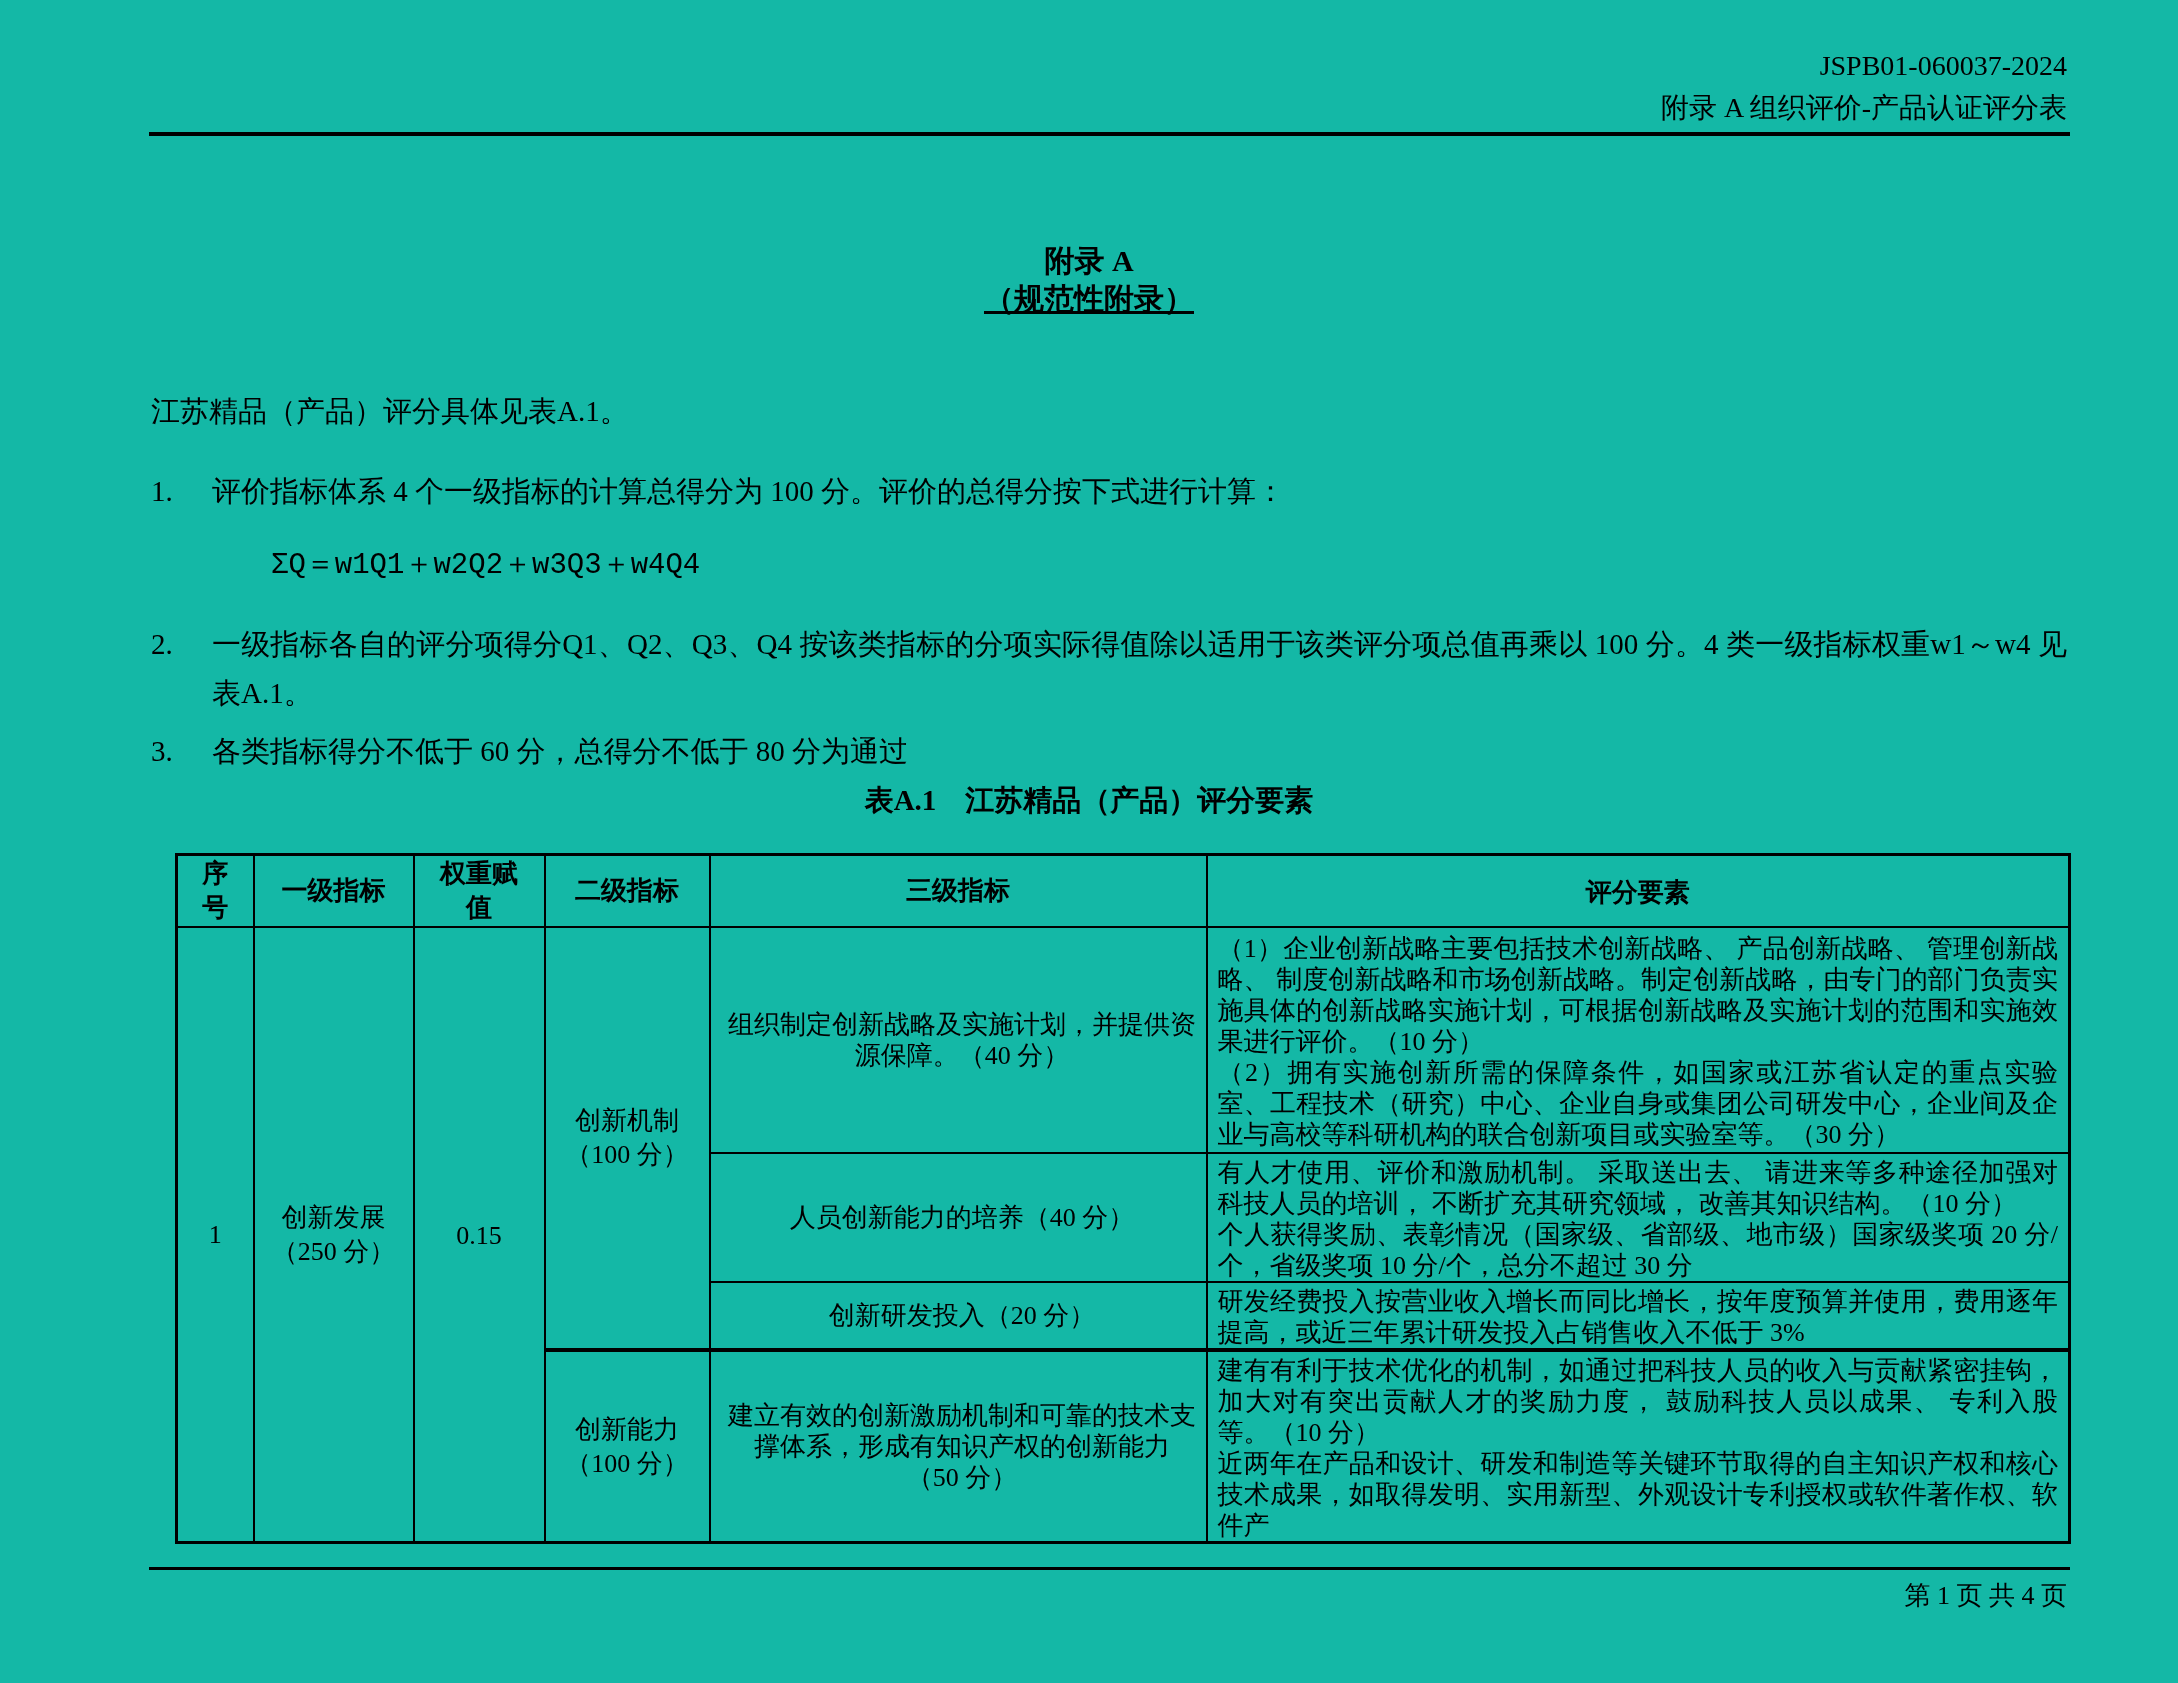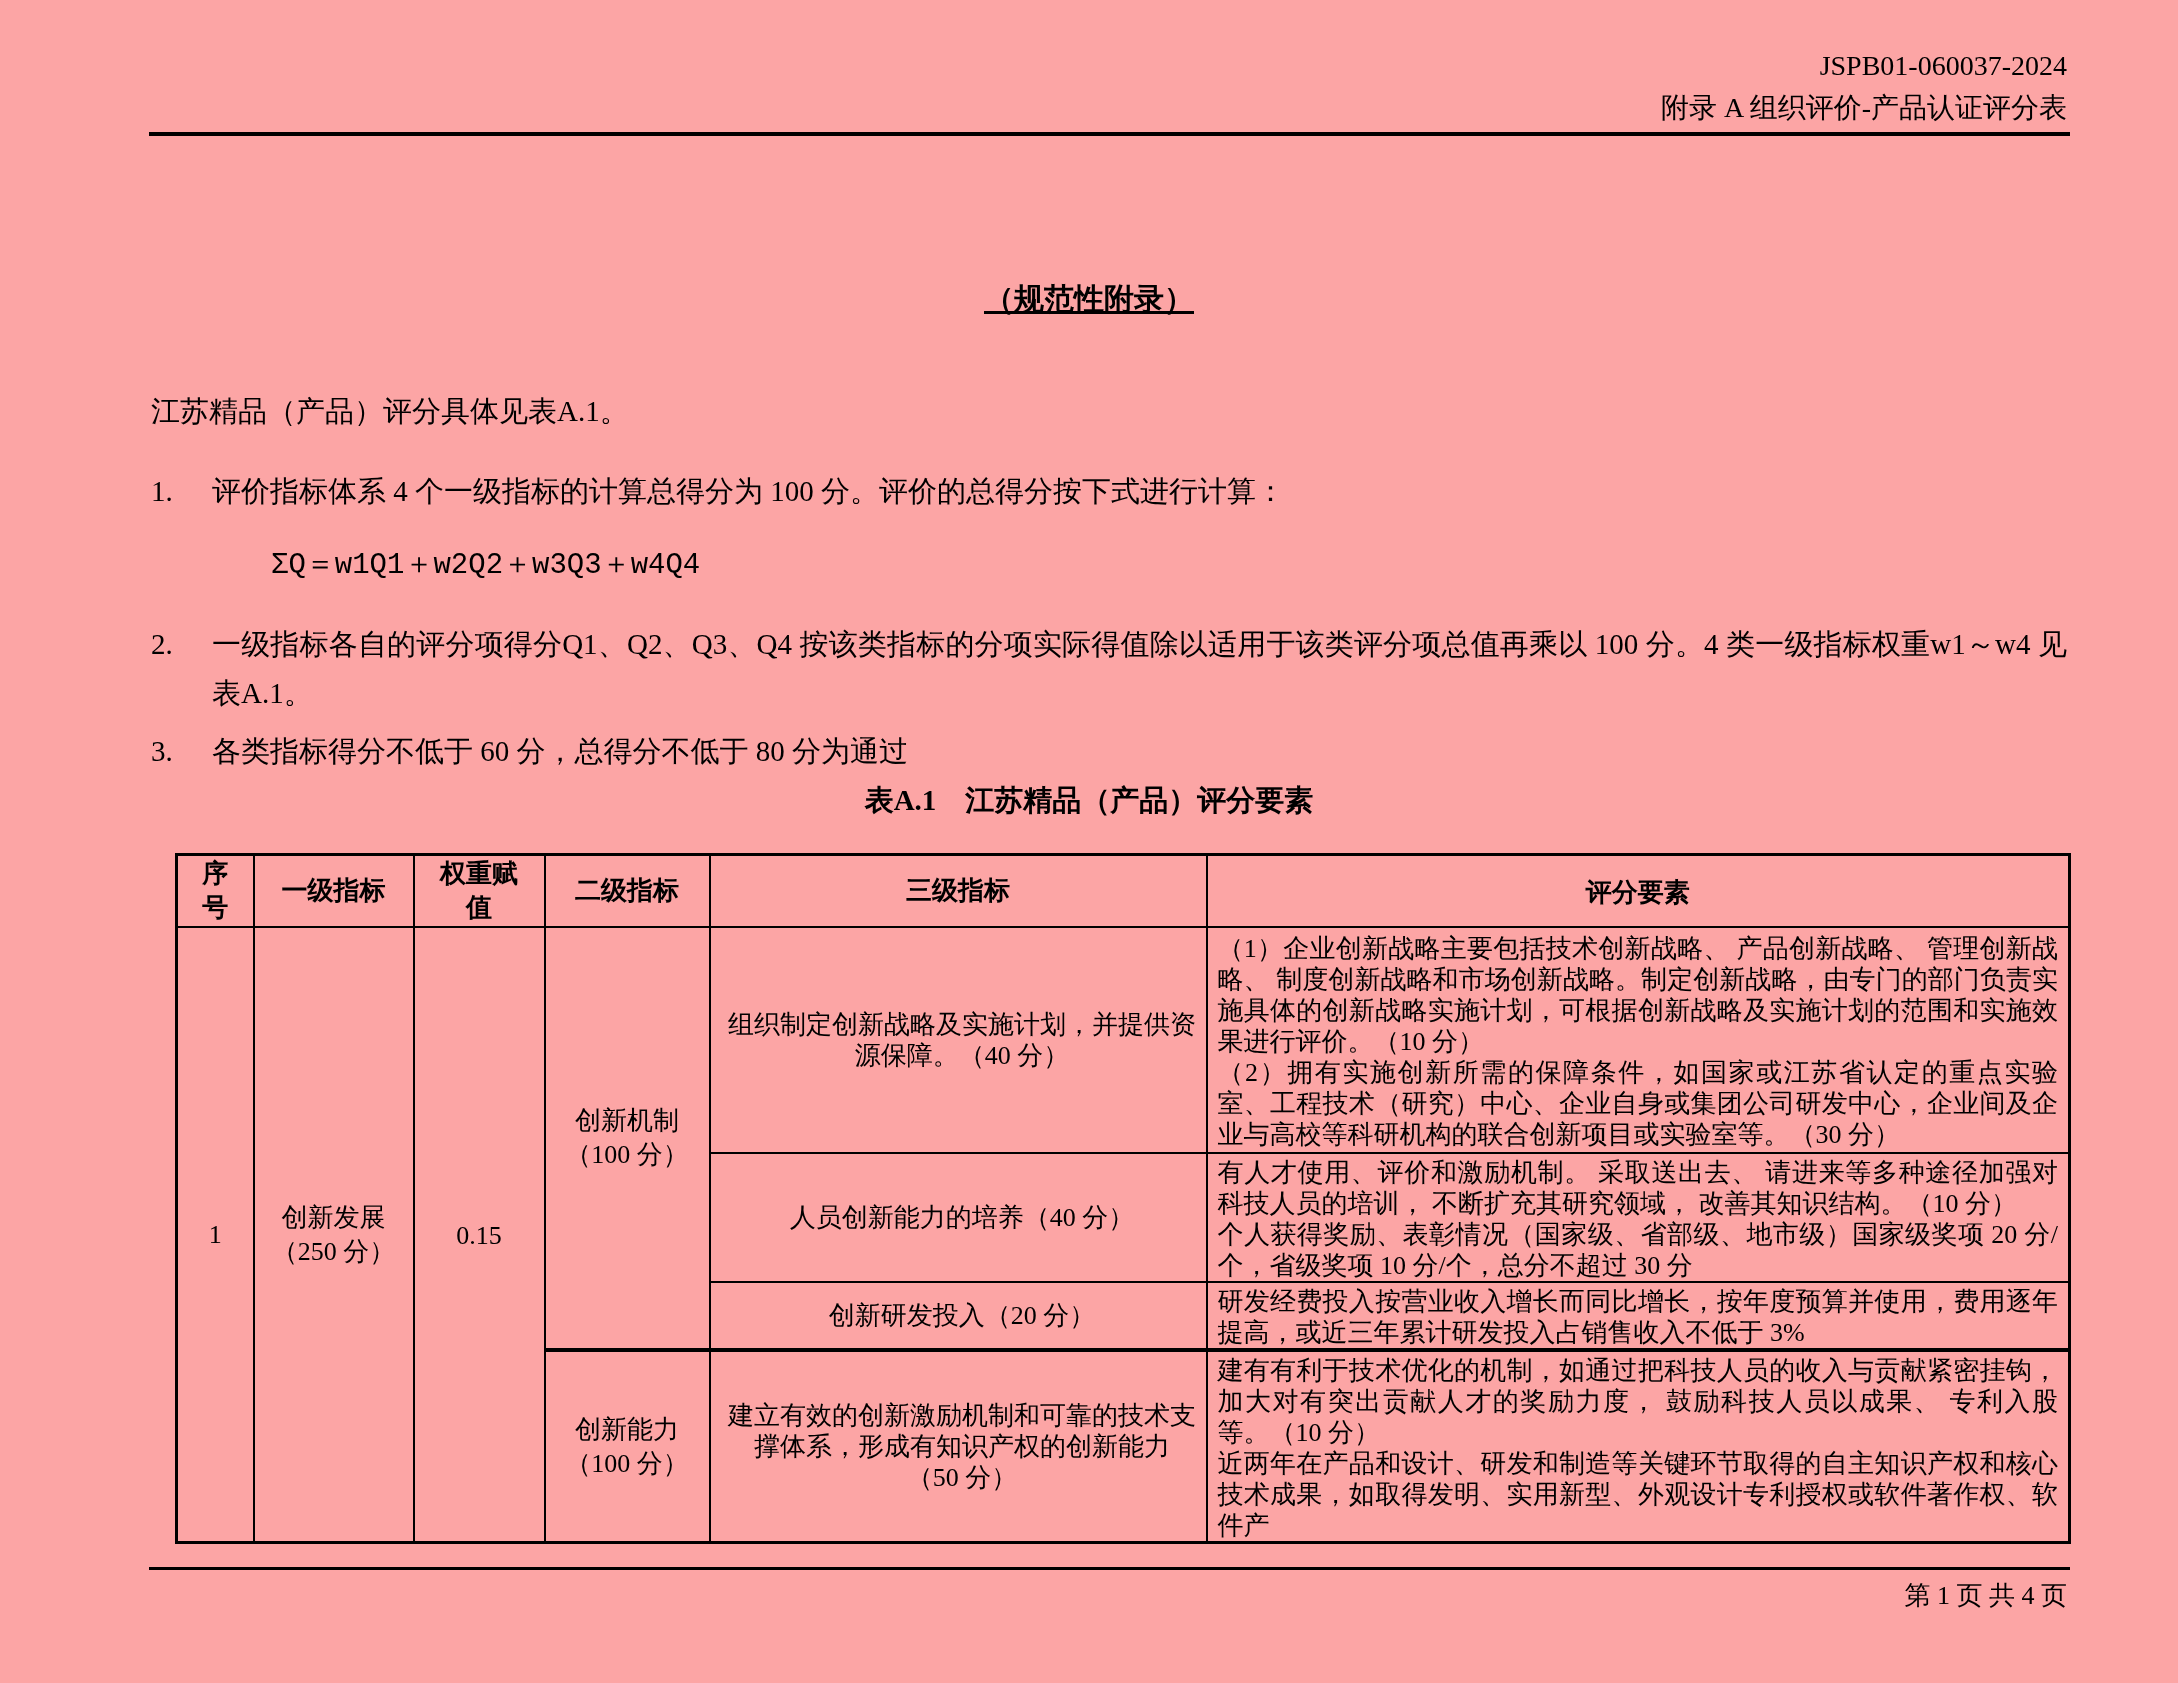--- a/index.html
+++ b/index.html
@@ -1,17 +1,17 @@
 <!DOCTYPE html>
 <html><head>
 <meta charset="utf-8">
 <style>
   html,body{margin:0;padding:0;background:#888;}
   .page{
-    position:relative;width:2178px;height:1683px;background:#fca5a5;
+    position:relative;width:2178px;height:1683px;background:#14b8a6;
     font-family:"Liberation Serif","DejaVu Serif",serif;color:#000;overflow:hidden;
   }
   .abs{position:absolute;}
   
   .doc-num{top:50px;right:111px;font-size:28px;text-align:right;}
   .doc-subtitle{top:89px;right:111px;font-size:28px;text-align:right;}
   .rule-top{top:132px;left:149px;width:1921px;height:4px;background:#000;}
   
   .tline{left:0;width:2178px;text-align:center;font-weight:bold;font-size:30px;}
   .t1{top:241px;}
@@ -47,20 +47,21 @@
 </style>
 </head>
 <body>
 
 <div class="page">
 
   <div class="abs doc-num">JSPB01-060037-2024</div>
   <div class="abs doc-subtitle">附录 A 组织评价-产品认证评分表</div>
   <div class="abs rule-top"></div>
 
+  <div class="abs tline t1">附录 A</div>
   <div class="abs tline t2">（规范性附录）</div>
 
   <div class="abs intro">江苏精品（产品）评分具体见表A.1。</div>
 
   <div class="abs note n1">
     <span class="num">1.</span>
     <span class="ntext">评价指标体系 4 个一级指标的计算总得分为 100 分。评价的总得分按下式进行计算：</span>
   </div>
 
   <div class="abs formula">ΣQ＝w1Q1＋w2Q2＋w3Q3＋w4Q4</div>

